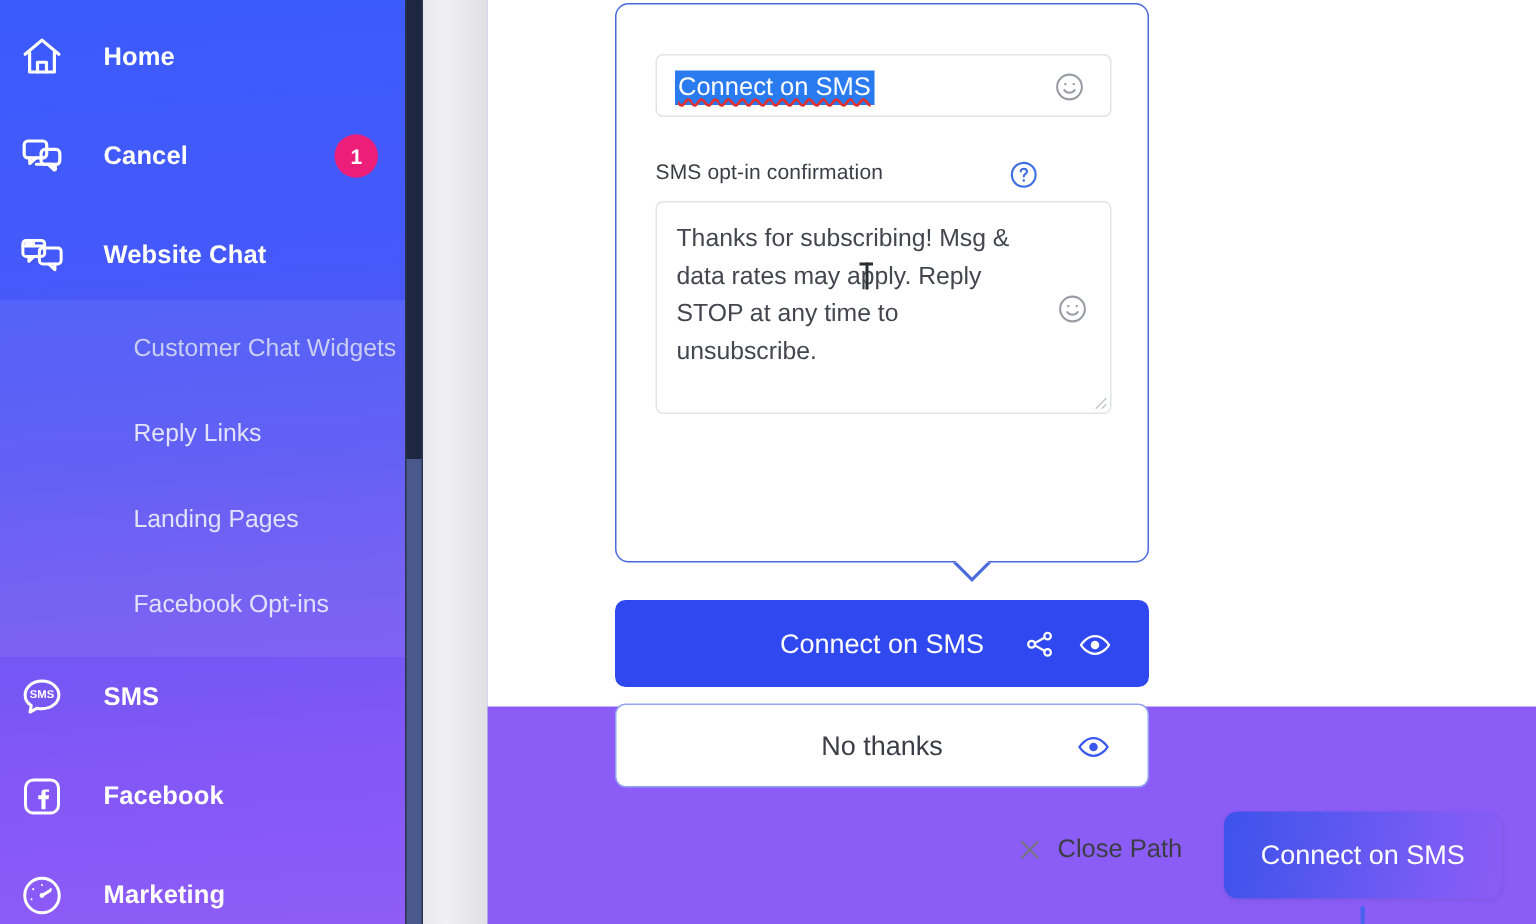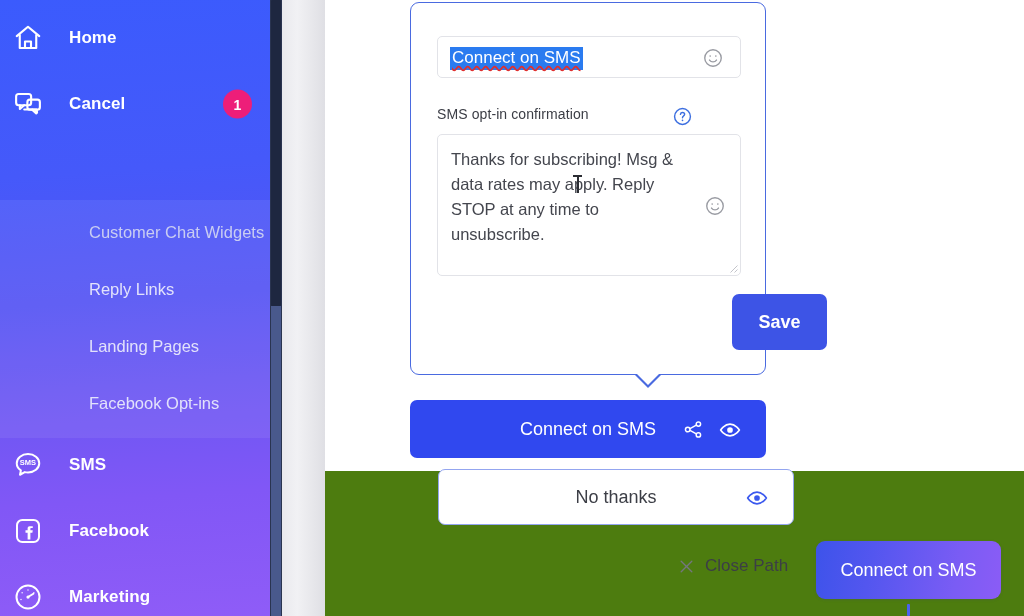--- a/index.html
+++ b/index.html
@@ -2,21 +2,21 @@
 <html><head>
 <meta charset="utf-8">
 <style>
   * { box-sizing: border-box; margin: 0; padding: 0; }
   html, body {
     width: 1024px; height: 616px;
     overflow: hidden;
     font-family: "Liberation Sans", sans-serif;
     background: #ffffff;
   }
-  #app { position: relative; width: 1024px; height: 616px; overflow: hidden; background:#4d7c0f; }
+  #app { position: relative; width: 1024px; height: 616px; overflow: hidden; background:#8b5cf6; }
 
   
   #sidebar {
     position: absolute; left: 0; top: 0; width: 270px; height: 616px;
     background: linear-gradient(176deg, #3b5bfd 0%, #4559fa 28%, #5554f4 48%, #6a57f3 62%, #8157f6 80%, #8f5cf7 100%);
     overflow: hidden;
   }
   .nav-item {
     position: absolute; left: 0; width: 270px; height: 66px;
     display: flex; align-items: center;
@@ -153,21 +153,21 @@
   
   .opt-primary {
     position: absolute; left: 85px; top: 400px; width: 356px; height: 58px;
     background: #3048ef; border-radius: 7px;
     display: flex; align-items: center; justify-content: center;
   }
   .opt-primary .opt-label { color: #fff; font-size: 18px; font-weight: 400; }
   .opt-secondary {
     position: absolute; left: 85px; top: 469px; width: 356px; height: 56px;
     background: #fff; border: 1.5px solid #93a5f0; border-radius: 7px;
-    display: flex; align-items: center; justify-content: center; margin-left: 28px;
+    display: flex; align-items: center; justify-content: center;
   }
   .opt-secondary .opt-label { color: #3c3e46; font-size: 18px; }
   .icon-right { position: absolute; }
 
   
   .close-path {
     position: absolute; left: 353px; top: 556px;
     display: flex; align-items: center; gap: 10px; text-align: right;
   }
   .close-path .cp-label { font-size: 17px; color: #3c3e46; }
@@ -212,20 +212,35 @@
             <path d="M5.5 13v3l3.4-3"></path>
           <path d="M9 16.4h8.2a2 2 0 0 1 2 2v.6"></path>
             <rect x="11.5" y="8.5" width="10" height="8" rx="2"></rect>
           <path d="M18.6 16.5v3l-3.3-3"></path>
         </svg>
       </span>
       <span class="nav-label">Cancel</span>
       <span class="badge">1</span>
     </div>
 
+    <div class="nav-item" style="top:137px">
+      <span class="nav-icon">
+        <svg width="30" height="30" viewBox="0 0 24 24" fill="none" stroke="#ffffff" stroke-width="1.6" stroke-linecap="round" stroke-linejoin="round">
+          <rect x="1.8" y="4.2" width="11.6" height="8.6" rx="1.8"></rect>
+          <path d="M1.8 7.2h11.6"></path>
+            <circle cx="3.9" cy="5.7" r=".45" fill="#fff"></circle>
+            <circle cx="5.5" cy="5.7" r=".45" fill="#fff"></circle>
+            <circle cx="7.1" cy="5.7" r=".45" fill="#fff"></circle>
+          <rect x="10.6" y="8.2" width="11.6" height="8.6" rx="1.8"></rect>
+          <path d="M18.9 16.8v3.1l-3.3-3.1"></path>
+          <path d="M5 12.8v2.6l2.8-2.6"></path>
+        </svg>
+      </span>
+      <span class="nav-label">Website Chat</span>
+    </div>
 
     <div class="sub-item" style="top:204px">
       <span class="sub-label muted">Customer Chat Widgets</span>
     </div>
     <div class="sub-item" style="top:261px">
       <span class="sub-label">Reply Links</span>
     </div>
     <div class="sub-item" style="top:318px">
       <span class="sub-label">Landing Pages</span>
     </div>
@@ -311,21 +326,20 @@
           </svg>
         </span>
         <span class="resize-grip">
           <svg width="11" height="11" viewBox="0 0 11 11" fill="none" stroke="#c3c4ca" stroke-width="1">
             <path d="M10.5 3.5 3.5 10.5"></path>
               <path d="M10.5 7.5 7.5 10.5"></path>
           </svg>
         </span>
       </div>
 
-      <button class="btn-save">Save</button>
 
       <span id="popup-tail"></span>
     </section>
 
     <div class="opt-primary">
       <span class="opt-label">Connect on SMS</span>
       <span class="icon-right" style="right:62px; top:19px;">
         <svg width="21" height="21" viewBox="0 0 24 24" fill="none" stroke="#ffffff" stroke-width="1.7" stroke-linecap="round">
           <circle cx="17.6" cy="5.8" r="2.5"></circle>
             <circle cx="17.6" cy="18.2" r="2.5"></circle>

